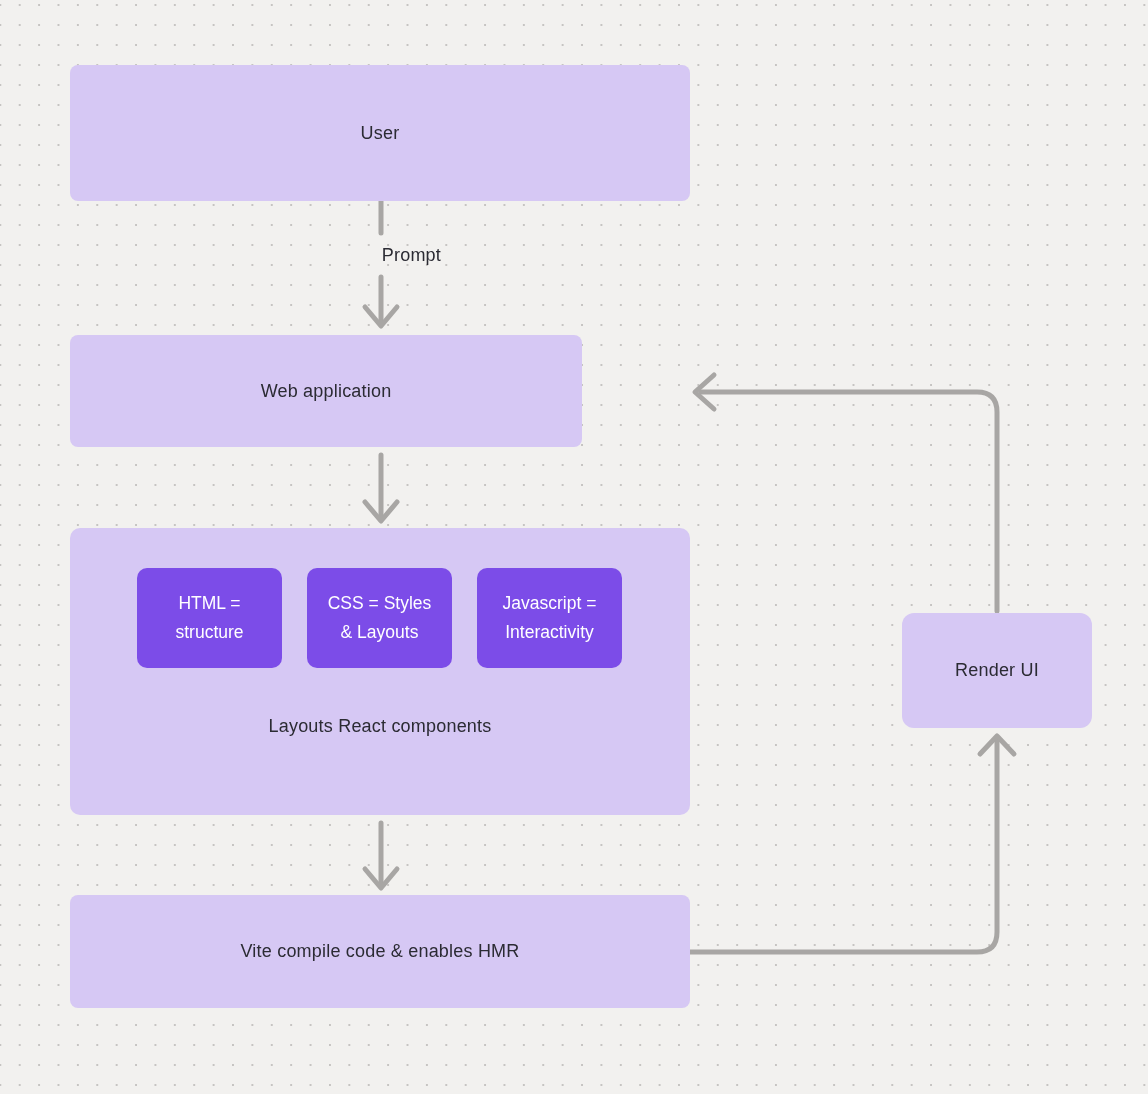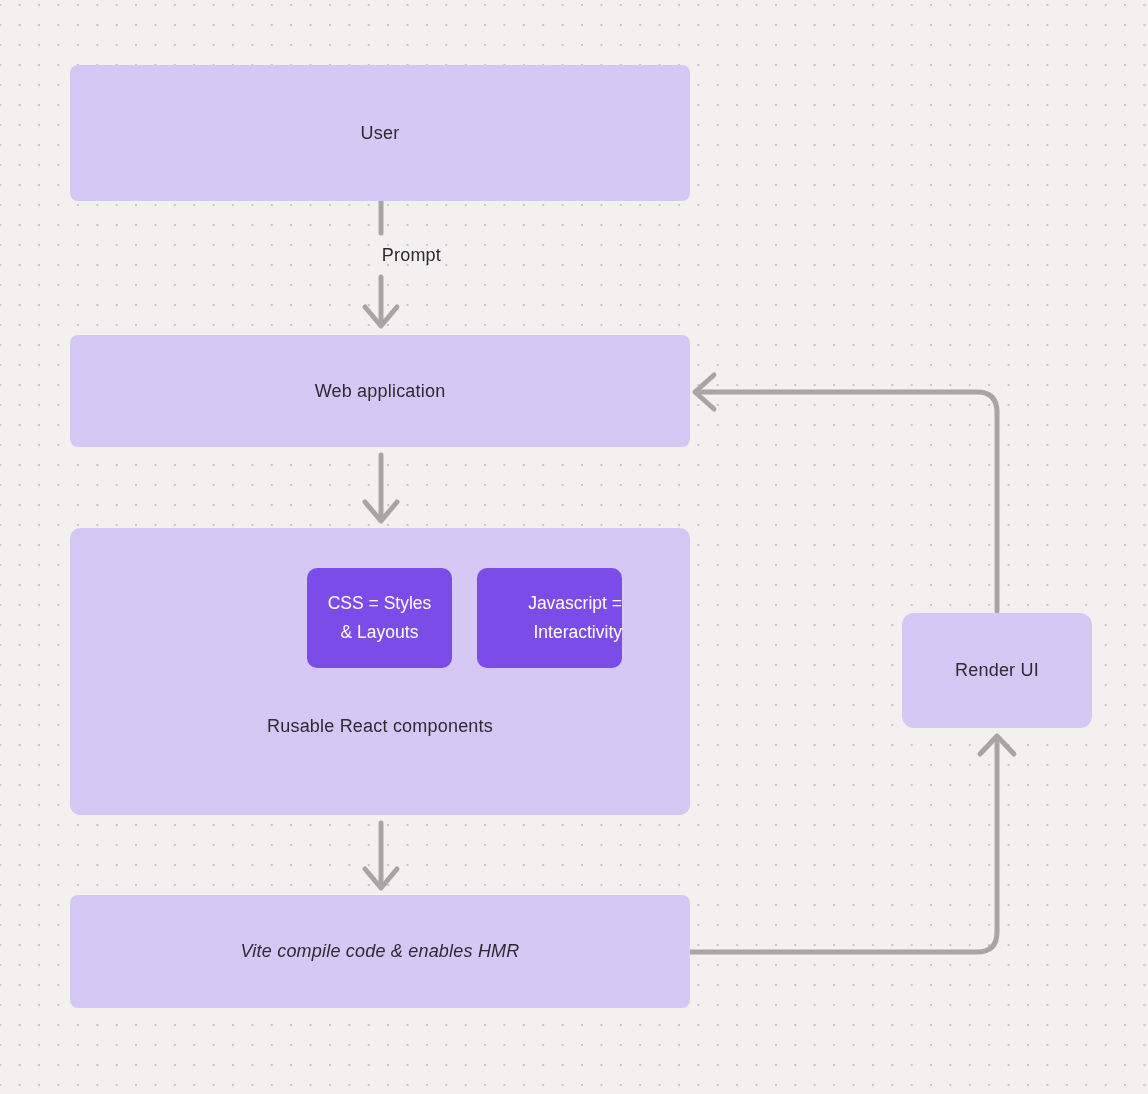--- a/index.html
+++ b/index.html
@@ -43,40 +43,40 @@
   }
   .node-light {
     background: #d6c8f4;
     border-radius: 8px;
     color: #2b2b33;
     font-size: 18px;
     font-weight: 500;
     letter-spacing: 0.2px;
   }
   .node-user   { left: 70px;  top: 65px;  width: 620px; height: 136px; }
-  .node-web    { left: 70px;  top: 335px; width: 620px; height: 112px; }
+  .node-web    { left: 70px;  top: 335px; width: 512px; height: 112px; }
   .node-group  { left: 70px;  top: 528px; width: 620px; height: 287px; border-radius: 10px; }
-  .node-vite   { left: 70px;  top: 895px; width: 620px; height: 113px; font-style: italic; }
+  .node-vite   { left: 70px;  top: 895px; width: 620px; height: 113px; }
   .node-render { left: 902px; top: 613px; width: 190px; height: 115px; border-radius: 12px; }
   .node-vivid {
     background: #7c4ce8;
     border-radius: 10px;
     color: #ffffff;
     font-size: 17.5px;
     font-weight: 500;
     line-height: 29px;
     text-align: center;
     flex-direction: column;
     width: 145px;
     height: 100px;
     top: 568px;
   }
   .node-html { left: 137px; }
   .node-css  { left: 307px; align-items: center; }
-  .node-js   { left: 477px; align-items: flex-end; }
+  .node-js   { left: 477px; }
   .group-label {
     position: absolute;
     left: 70px;
     top: 716px;
     width: 620px;
     text-align: center;
     color: #2b2b33;
     font-size: 18px;
     font-weight: 500;
     letter-spacing: 0.2px;
@@ -122,32 +122,36 @@
   </div>
 
   <div class="edge-label">Prompt</div>
 
   <div class="node node-light node-web">
     <span>Web application</span>
   </div>
 
   <div class="node node-light node-group"></div>
 
+  <div class="node node-vivid node-html">
+    <span>HTML =</span>
+    <span>structure</span>
+  </div>
 
   <div class="node node-vivid node-css">
     <span>CSS = Styles</span>
     <span>&amp; Layouts</span>
   </div>
 
   <div class="node node-vivid node-js">
     <span>Javascript =</span>
     <span>Interactivity</span>
   </div>
 
-  <div class="group-label">Rusable React components</div>
+  <div class="group-label">Layouts React components</div>
 
   <div class="node node-light node-vite">
     <span>Vite compile code &amp; enables HMR</span>
   </div>
 
   <div class="node node-light node-render">
     <span>Render UI</span>
   </div>
 
 </div>

